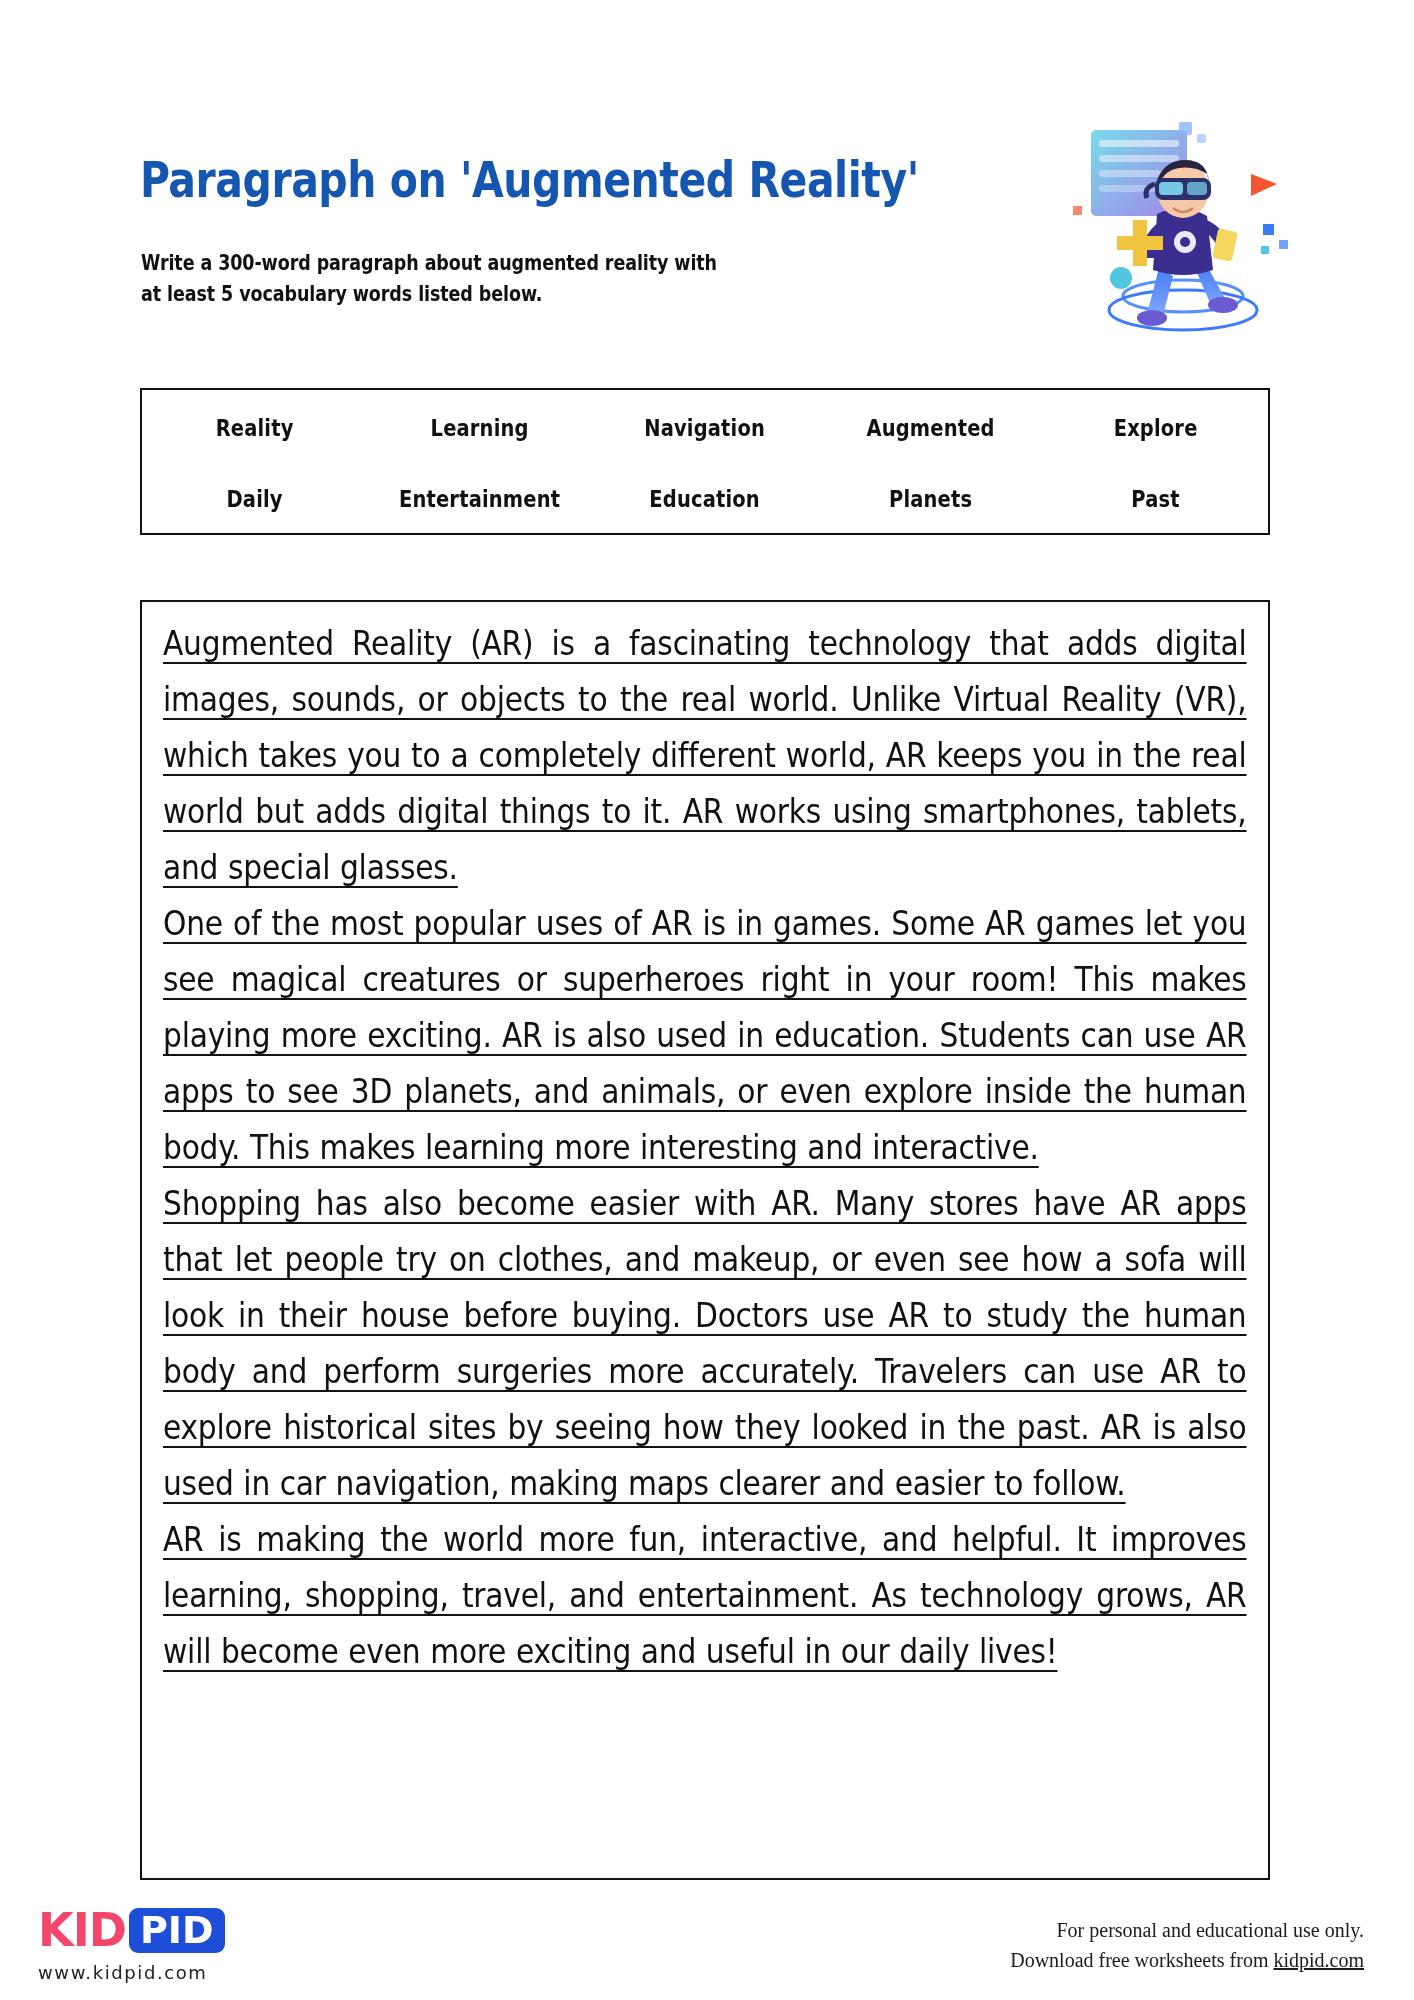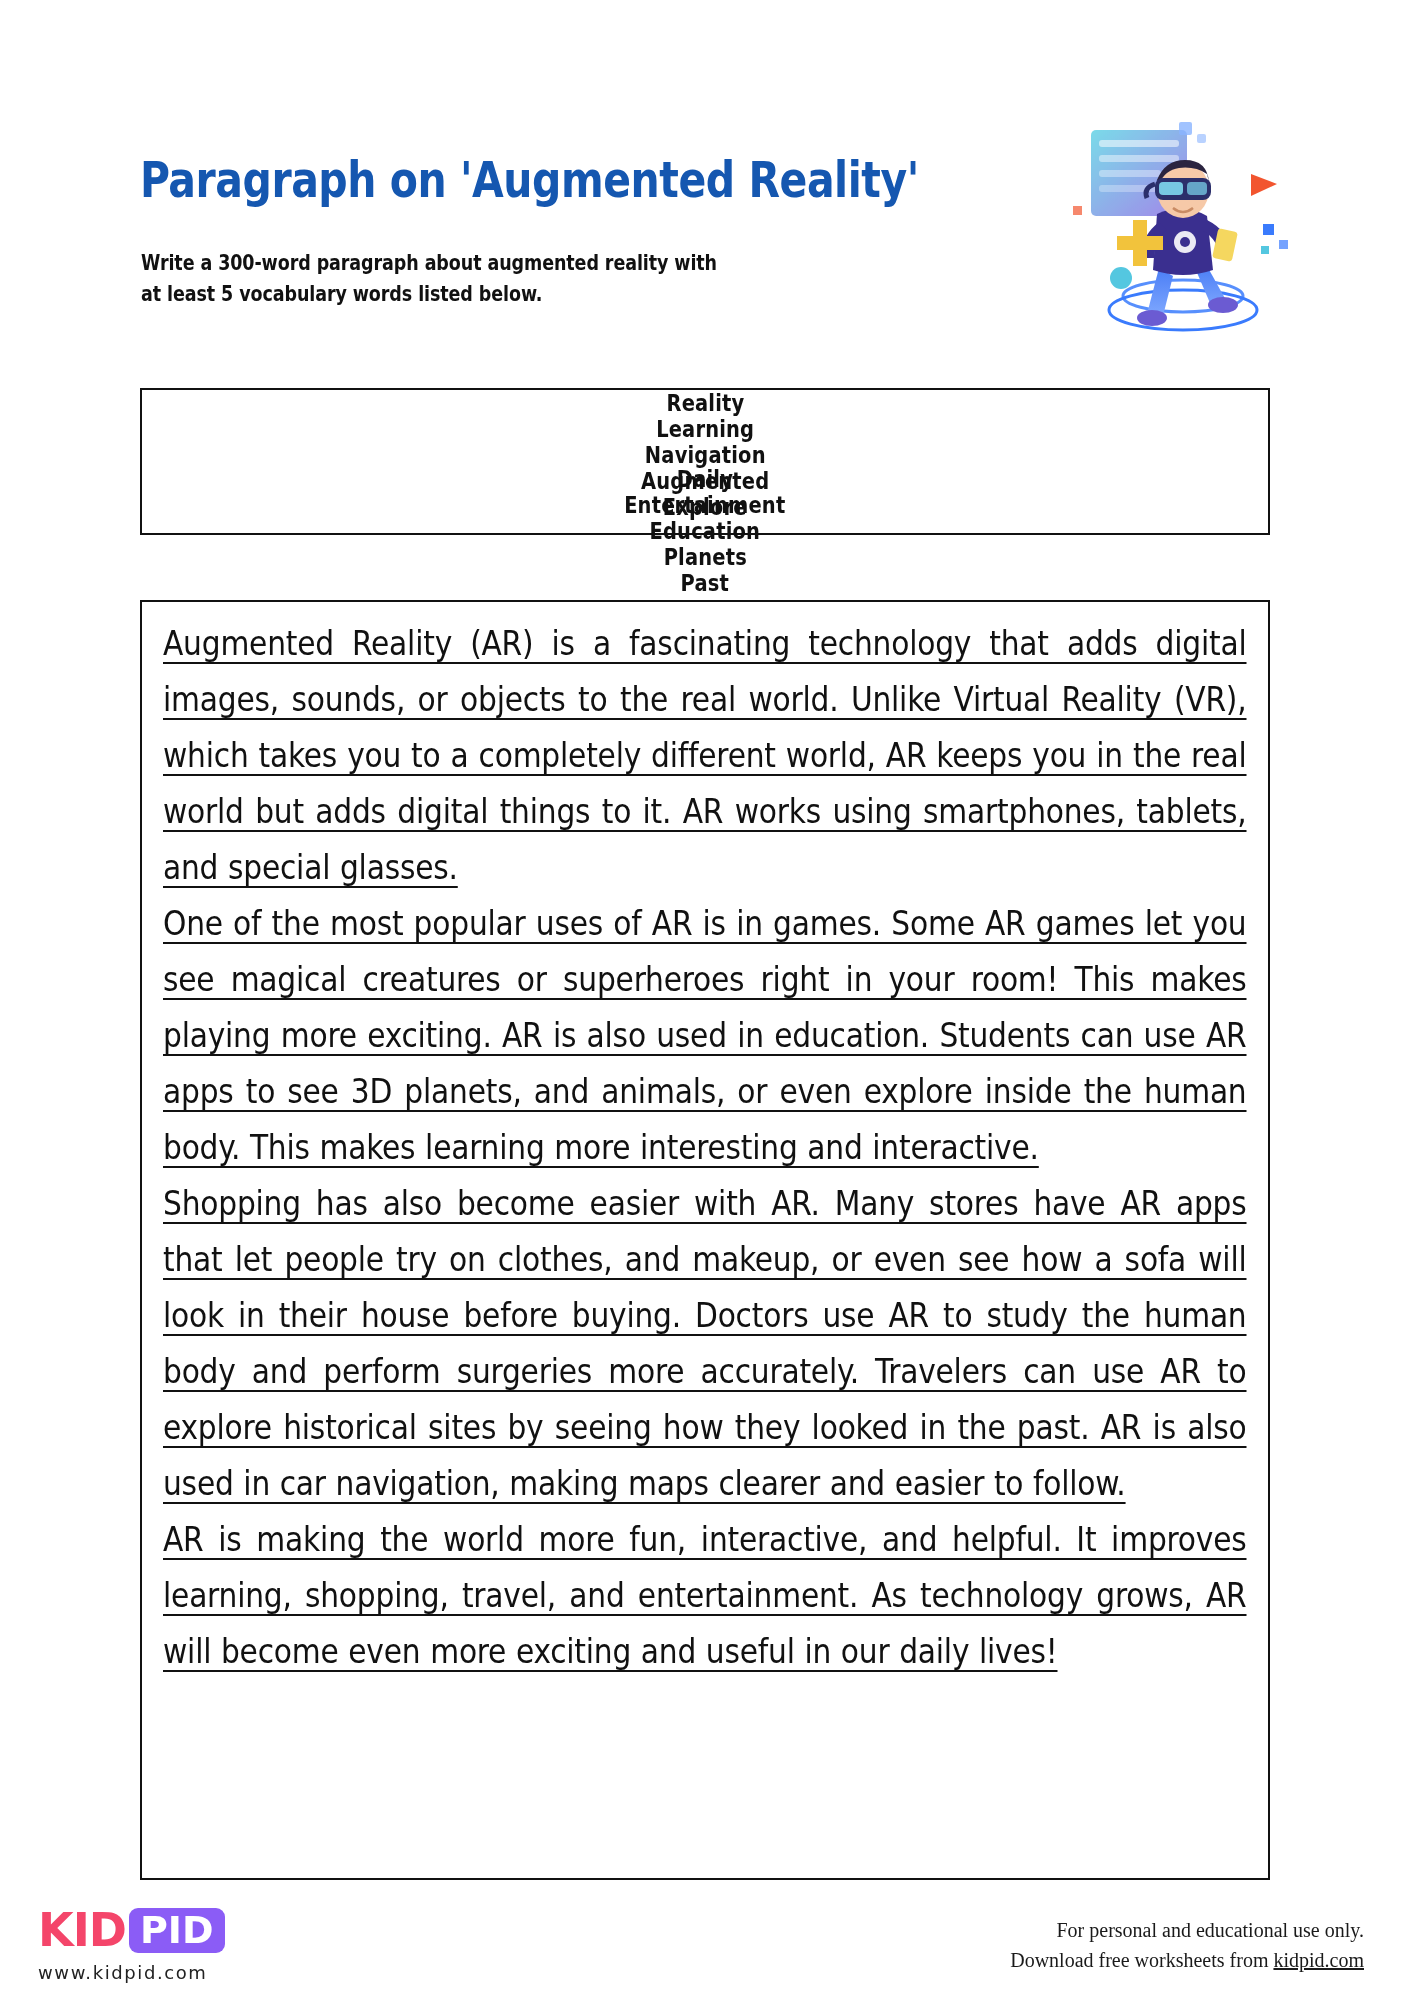--- a/index.html
+++ b/index.html
@@ -38,21 +38,20 @@
 
   
   .vocab-box {
     position:absolute; left:140px; top:388px;
     width:1130px; height:147px;
     border:2.5px solid #111; background:#fff;
   }
   .vocab-row {
     display:flex; width:100%;
     align-items:center;
-    flex-direction:column;
   }
   .vocab-row.r1 { height:76px; }
   .vocab-row.r2 { height:66px; }
   .vocab-cell {
     flex:1 1 0; text-align:center;
     font-size:23px; font-weight:700; color:#111;
     font-family:"DejaVu Sans Condensed","Liberation Sans", sans-serif;
     transform:scaleX(0.94);
     letter-spacing:0.2px;
   }
@@ -85,21 +84,21 @@
   .para + .para { margin-top:0; }
 
   .logo { position:absolute; left:38px; top:1903px; width:240px; height:88px; }
   .logo-row { display:flex; align-items:center; height:54px; }
   .logo-kid {
     font-size:46px; font-weight:800; color:#f4456a;
     font-family:"DejaVu Sans","Liberation Sans", sans-serif;
     letter-spacing:-1px; line-height:46px;
   }
   .logo-pid-wrap {
-    background:#8b5cf6; border-radius:9px;
+    background:#1d4ed8; border-radius:9px;
     padding:3px 11px 4px 11px; margin-left:3px;
   }
   .logo-pid {
     font-size:38px; font-weight:800; color:#ffffff;
     font-family:"DejaVu Sans","Liberation Sans", sans-serif;
     letter-spacing:0px; line-height:38px;
   }
   .logo-url {
     margin-top:5px; font-size:18px; color:#222;
     font-family:"DejaVu Sans","Liberation Sans", sans-serif;

